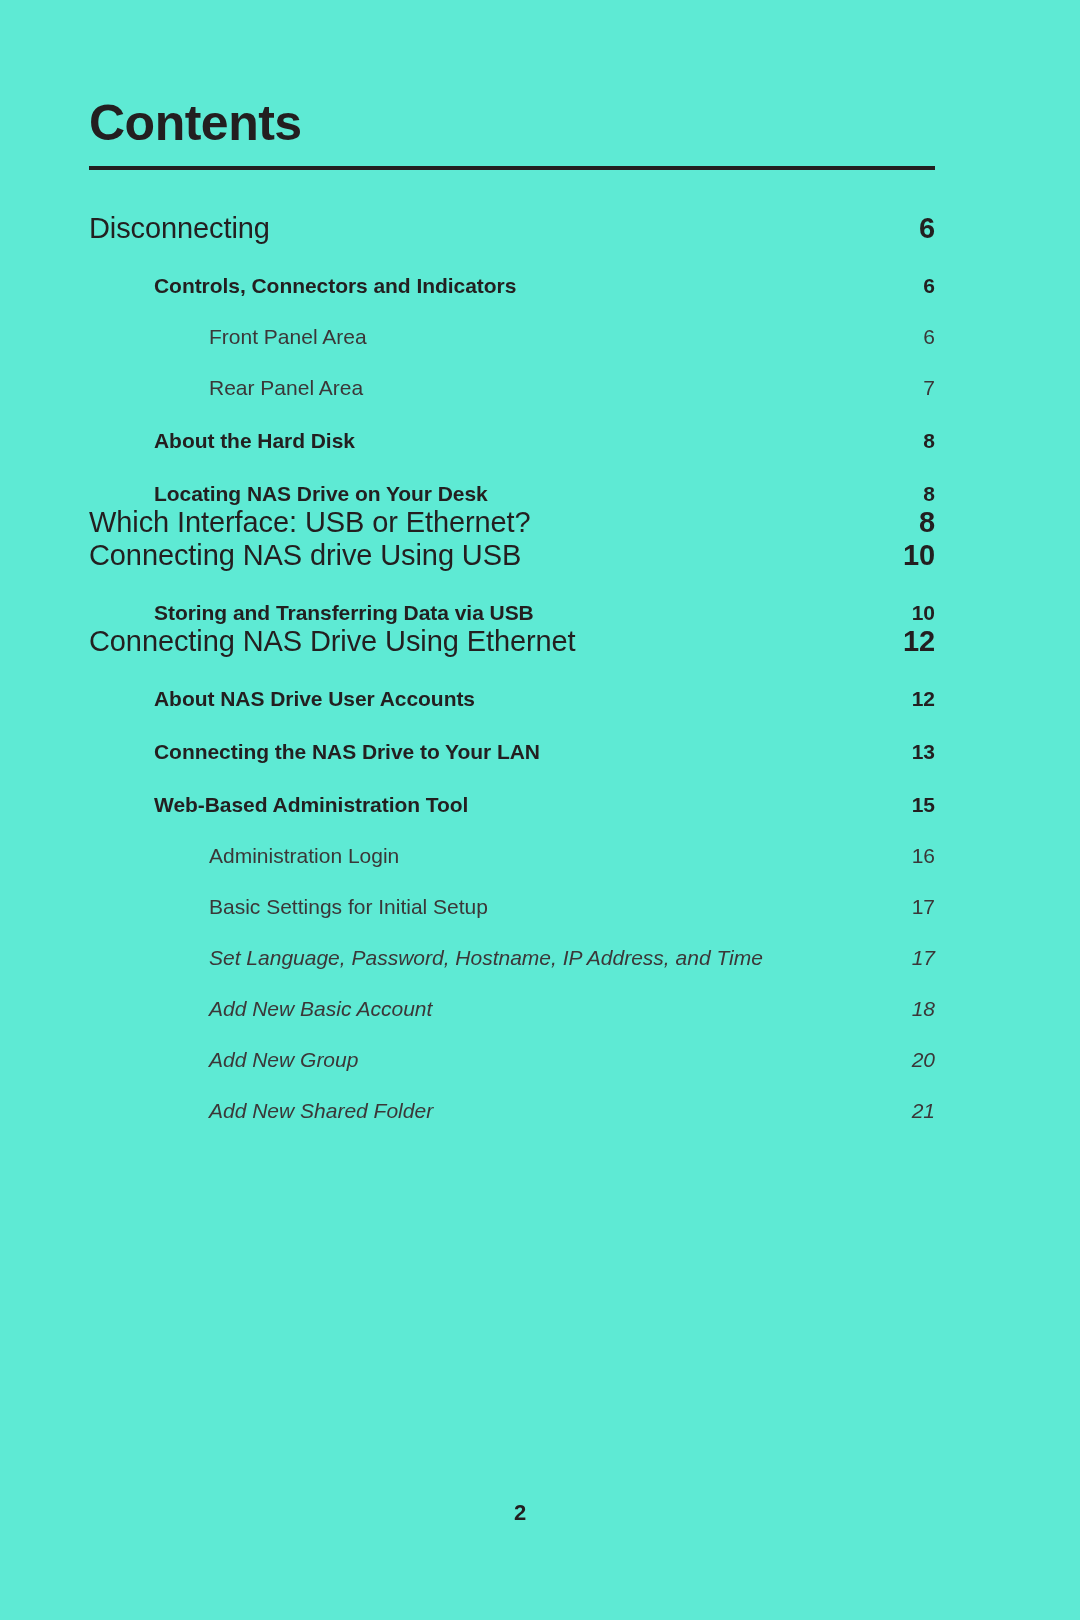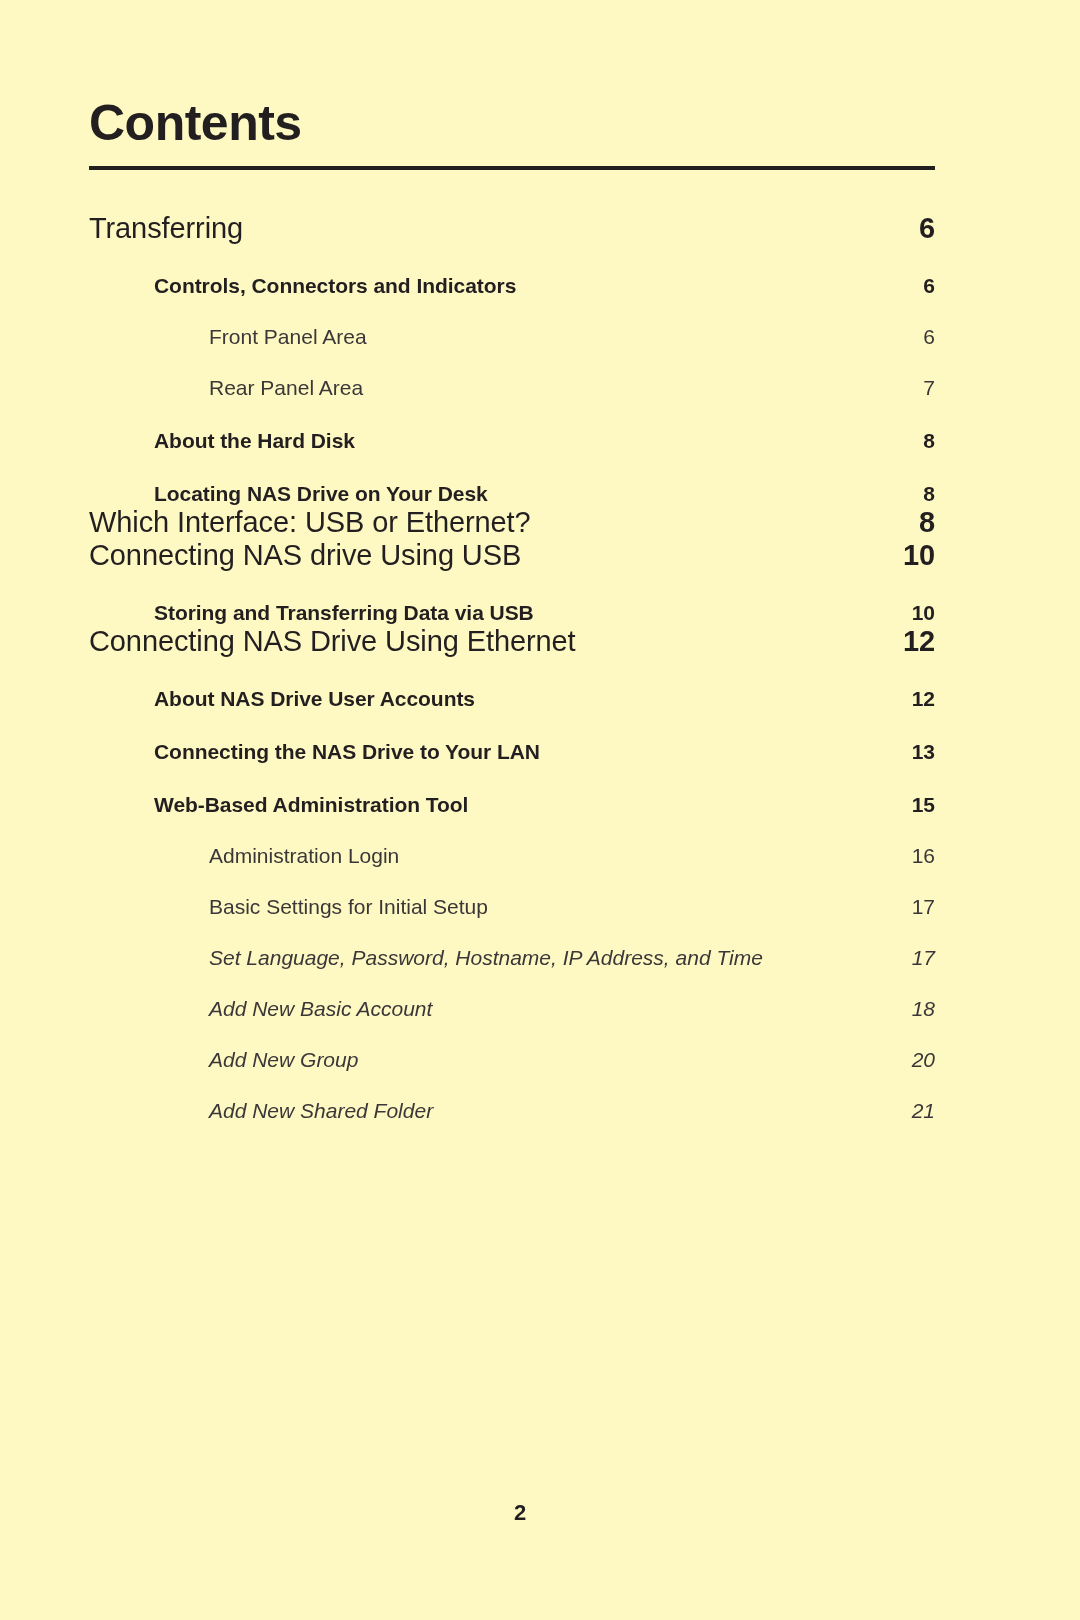--- a/index.html
+++ b/index.html
@@ -15,21 +15,21 @@
     position: relative;
     overflow: hidden;
   }
 
   .page {
     position: absolute;
     left: 0;
     top: 0;
     width: 1080px;
     height: 1620px;
-    background: #fef9c3;
+    background: #5eead4;
   }
 
   .content-area {
     position: absolute;
     left: 89px;
     top: 0;
     width: 846px;
   }
 
   
@@ -144,21 +144,21 @@
 <div class="page">
 
   <div class="content-area">
 
     <h1 class="toc-title">Contents</h1>
 
     <div class="title-rule"></div>
 
     <ul class="toc-list" id="toc-list">
         <li class="toc-row lvl1 first">
-          <span class="toc-label">Transferring</span>
+          <span class="toc-label">Disconnecting</span>
           <span class="toc-spacer"></span>
           <span class="toc-page">6</span>
         </li>
         <li class="toc-row lvl2">
           <span class="toc-label">Controls, Connectors and Indicators</span>
           <span class="toc-spacer"></span>
           <span class="toc-page">6</span>
         </li>
         <li class="toc-row lvl3">
           <span class="toc-label">Front Panel Area</span>

